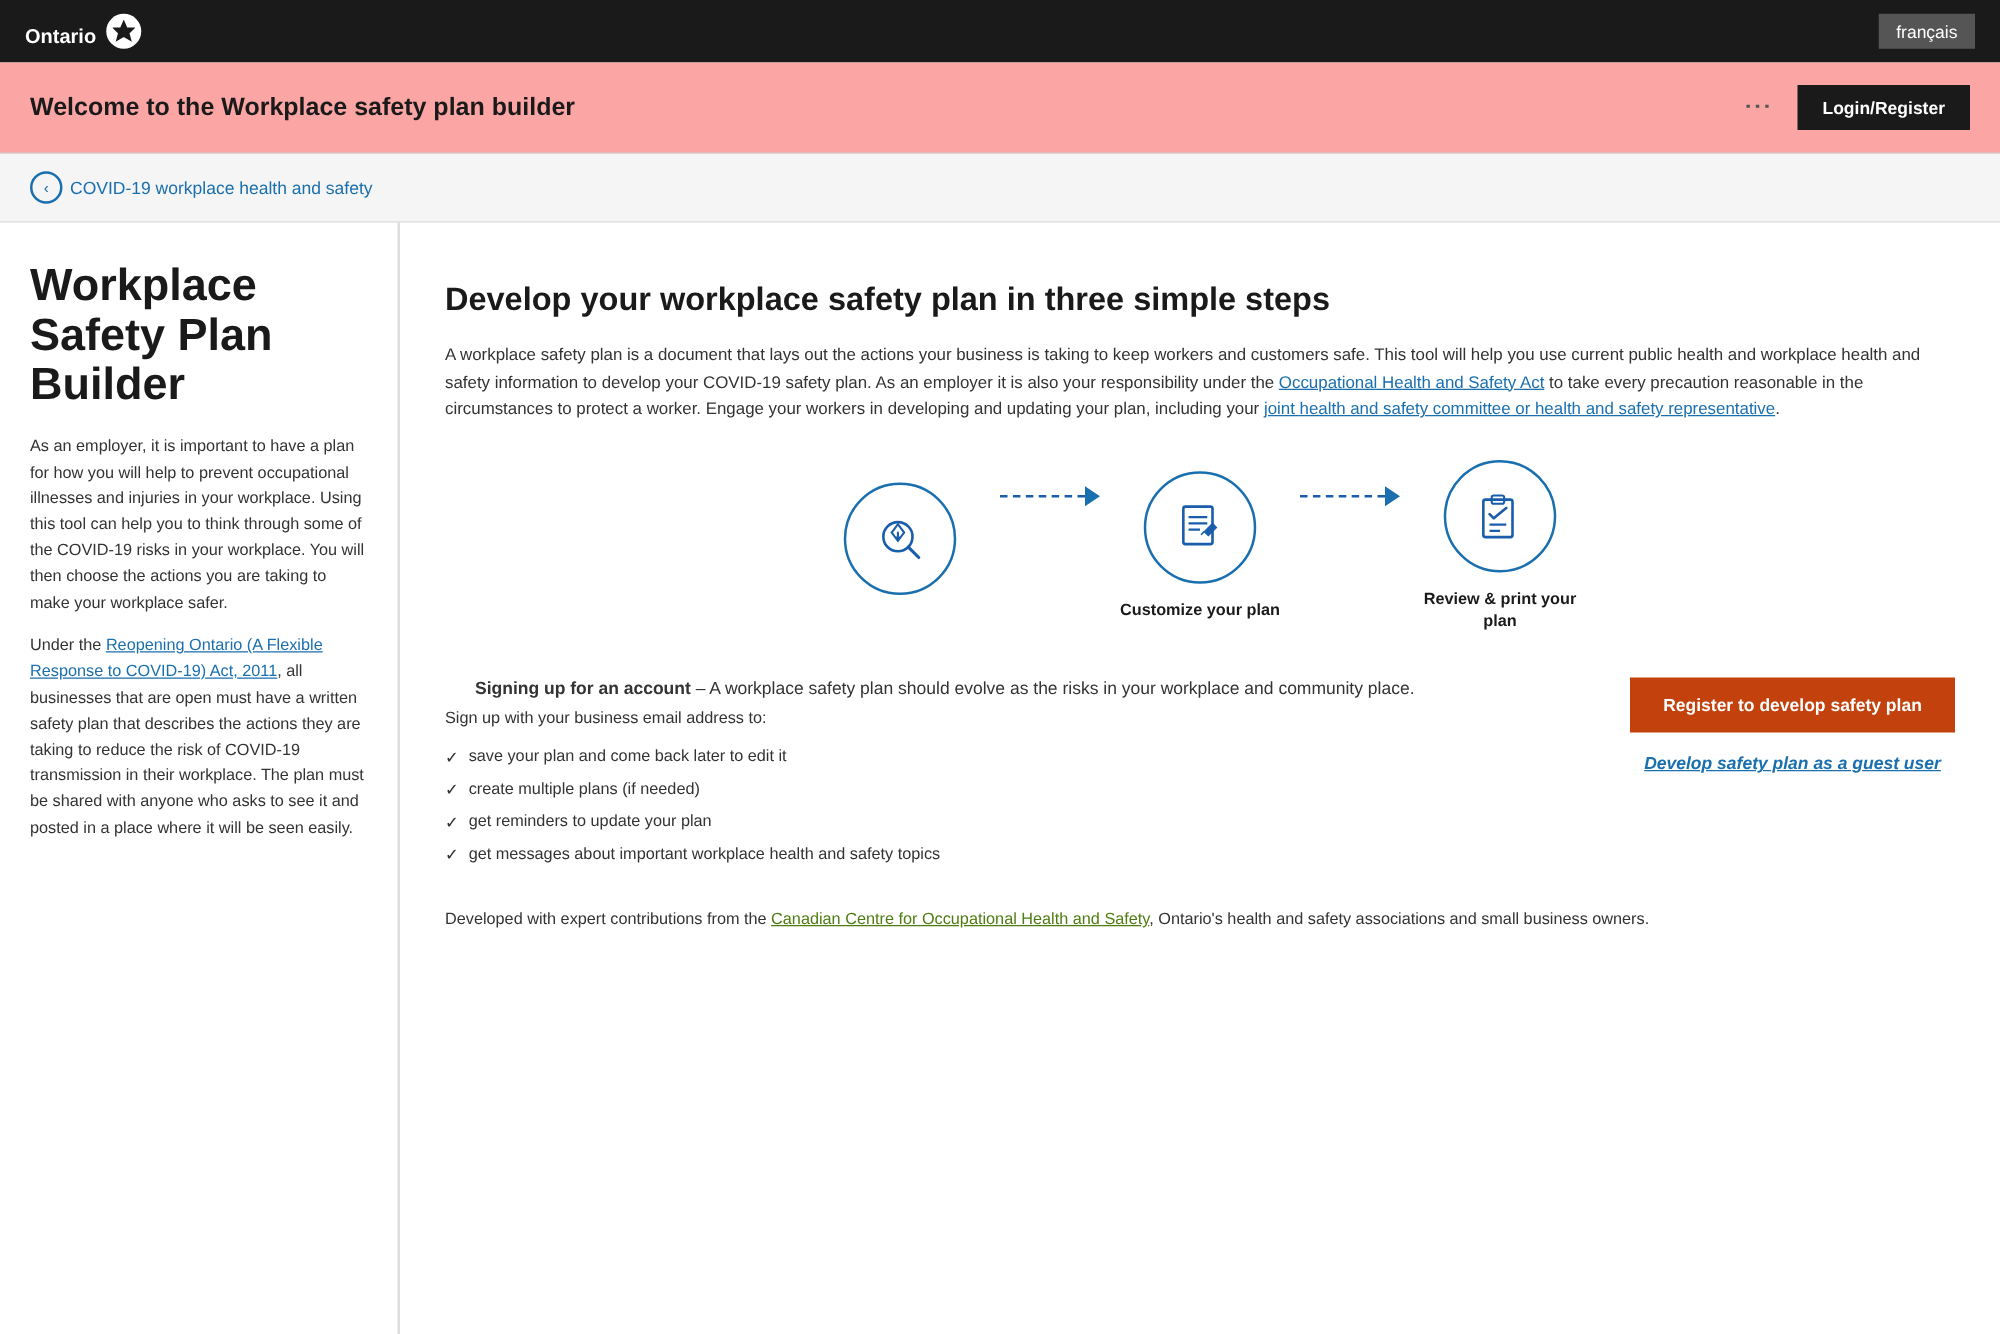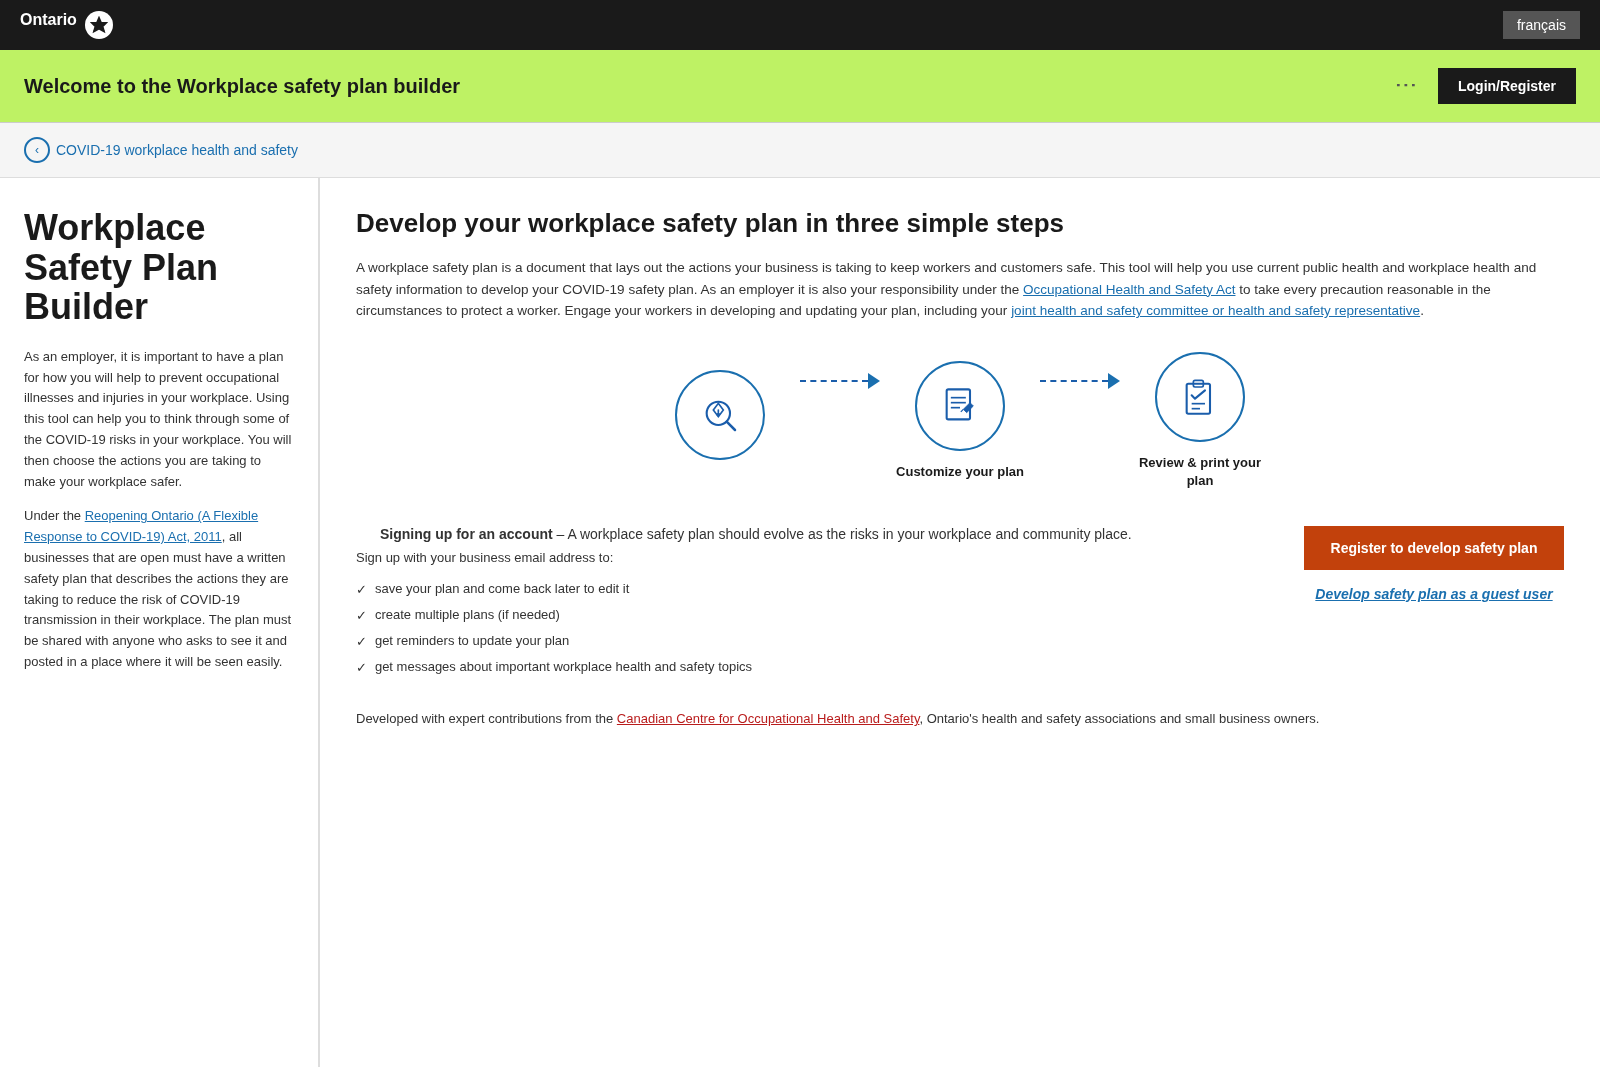--- a/index.html
+++ b/index.html
@@ -9,21 +9,21 @@
     .top-bar {
       background: #1a1a1a;
       display: flex;
       align-items: center;
       justify-content: space-between;
       padding: 0 20px;
       height: 50px;
     }
     .ontario-logo {
       display: flex;
-      align-items: flex-start;
+      align-items: flex-end;
       gap: 8px;
       color: #fff;
       font-size: 16px;
       font-weight: bold;
     }
     .ontario-trillium {
       width: 28px;
       height: 28px;
       background: #fff;
       border-radius: 50%;
@@ -43,21 +43,21 @@
       cursor: pointer;
     }
 
     
     .header-bar {
       display: flex;
       align-items: center;
       justify-content: space-between;
       padding: 18px 24px;
       border-bottom: 1px solid #ccc;
-      background: #bef264;
+      background: #fca5a5;
     }
     .header-title {
       font-size: 20px;
       font-weight: bold;
       color: #1a1a1a;
     }
     .header-right {
       display: flex;
       align-items: center;
       gap: 20px;
@@ -139,20 +139,21 @@
     
     .right-panel {
       flex: 1;
       padding: 30px 36px;
     }
     .right-panel h2 {
       font-size: 26px;
       font-weight: bold;
       color: #1a1a1a;
       margin-bottom: 18px;
+      margin-top: 16px;
     }
     .intro-text {
       font-size: 13.5px;
       line-height: 1.6;
       color: #333;
       margin-bottom: 30px;
     }
     .intro-text a {
       color: #1a6faf;
       text-decoration: underline;
@@ -279,21 +280,21 @@
       font-style: italic;
     }
 
     
     .footer-note {
       font-size: 13px;
       color: #333;
       line-height: 1.6;
     }
     .footer-note a {
-      color: #b91c1c;
+      color: #4d7c0f;
       text-decoration: underline;
       margin-top: 36px;
     }
 
     .sign-up-intro {
       font-size: 13px;
       color: #333;
       margin-bottom: 10px;
     }
   </style>

